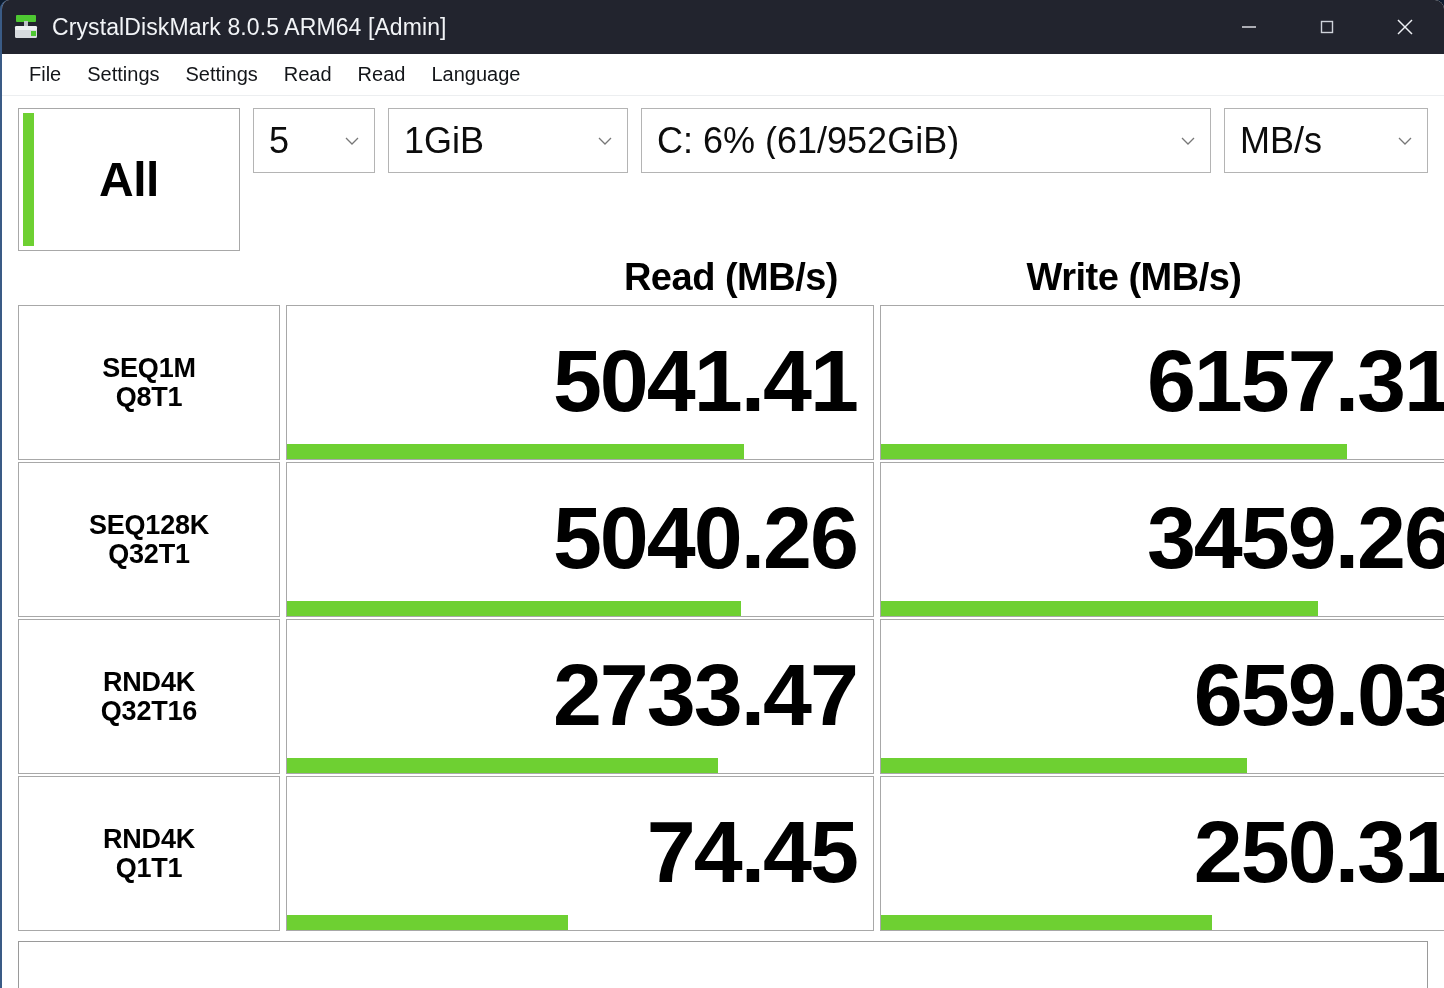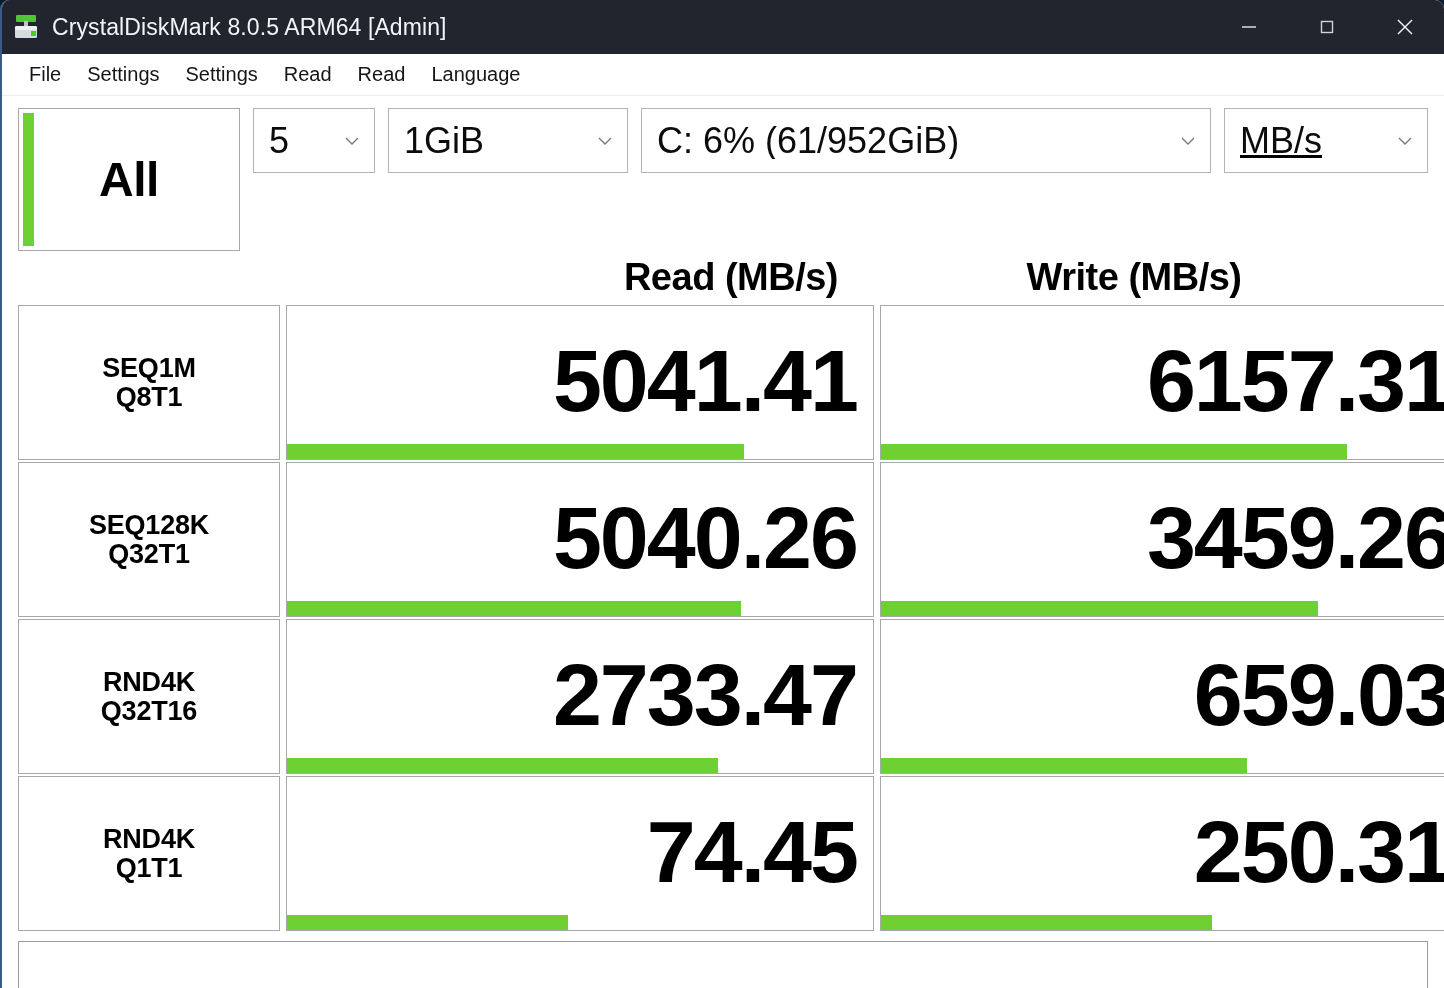--- a/index.html
+++ b/index.html
@@ -148,21 +148,21 @@
     position: absolute;
     right: 14px;
     top: 50%;
     transform: translateY(-50%);
     width: 16px;
     height: 10px;
   }
   #combo-count  { width: 122px; }
   #combo-size   { width: 240px; }
   #combo-drive  { width: 570px; }
-  #combo-unit   { width: 204px; text-decoration: underline; }
+  #combo-unit   { width: 204px; }
 
   
   #col-headers {
     position: relative;
     height: 52px;
   }
   .col-header {
     position: absolute;
     top: 0;
     font-size: 38px;

